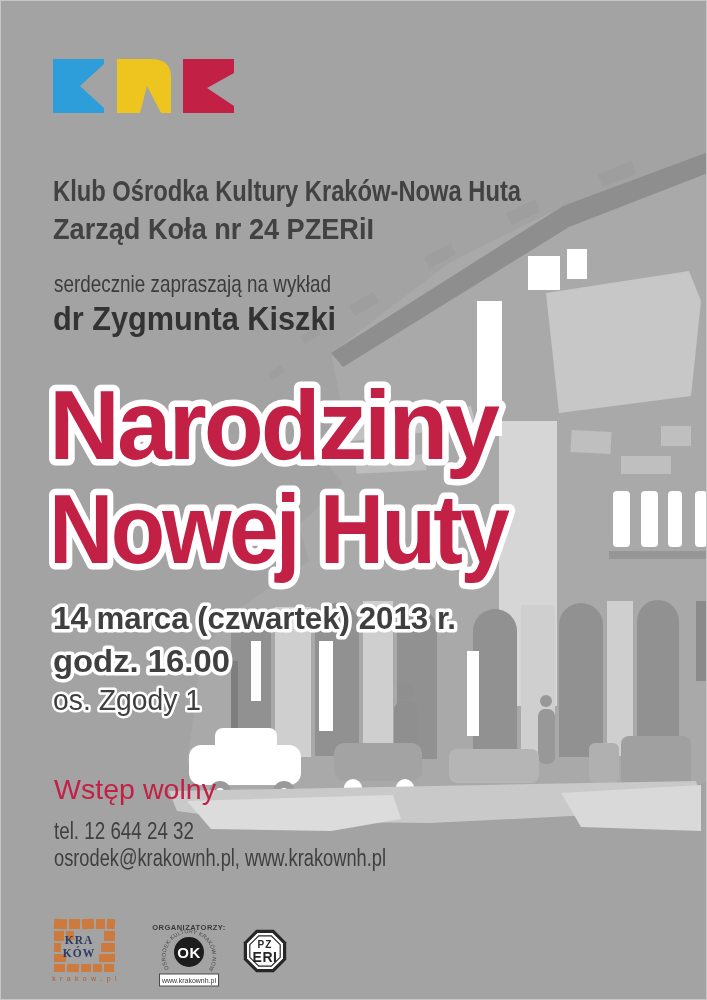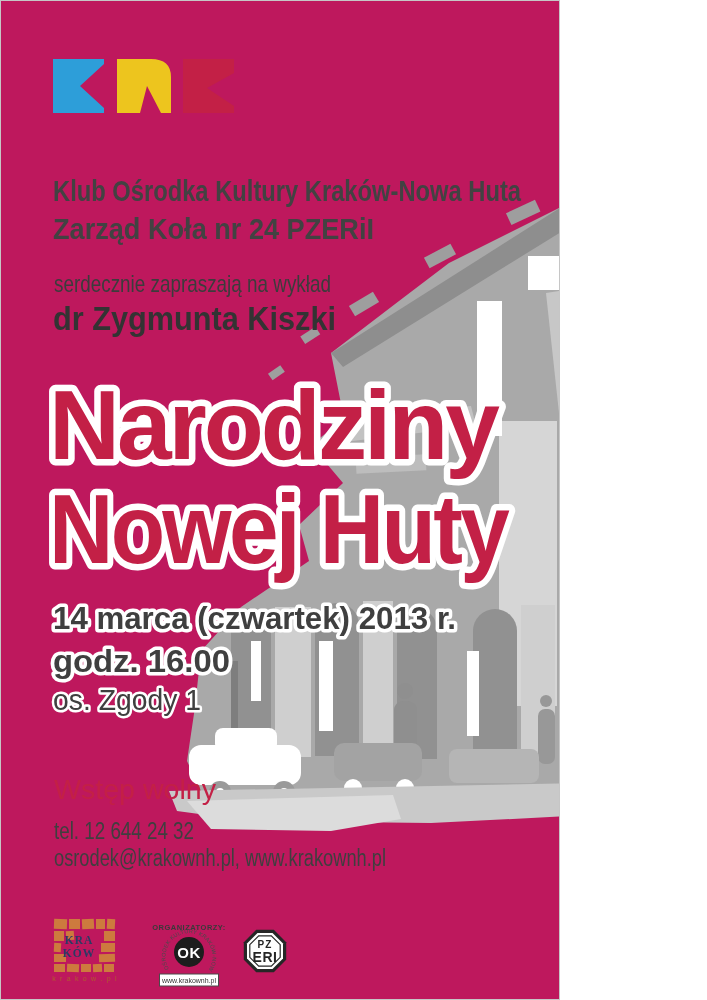--- a/index.html
+++ b/index.html
@@ -1,17 +1,17 @@
 <!DOCTYPE html>
 <html><head>
 <meta charset="utf-8">
 <style>
   html,body{margin:0;padding:0;background:#ffffff;}
   .poster-wrap{
-    position:relative;width:560px;height:1000px;background:#be185d;
+    position:relative;width:707px;height:1000px;background:#a3a3a3;
     box-sizing:border-box;border:1px solid #c6c6c6;overflow:hidden;
     font-family:"Liberation Sans",sans-serif;
   }
   svg{display:block;}
   text{font-family:"Liberation Sans",sans-serif;}
   .t-head{font-weight:bold;fill:#424242;}
   .t-reg{font-weight:normal;fill:#3c3c3c;}
   .t-lect{font-weight:bold;fill:#333333;}
   .t-title{font-weight:bold;fill:#c32046;stroke:#ffffff;stroke-width:13px;
            stroke-linejoin:round;paint-order:stroke;letter-spacing:-3px;}

